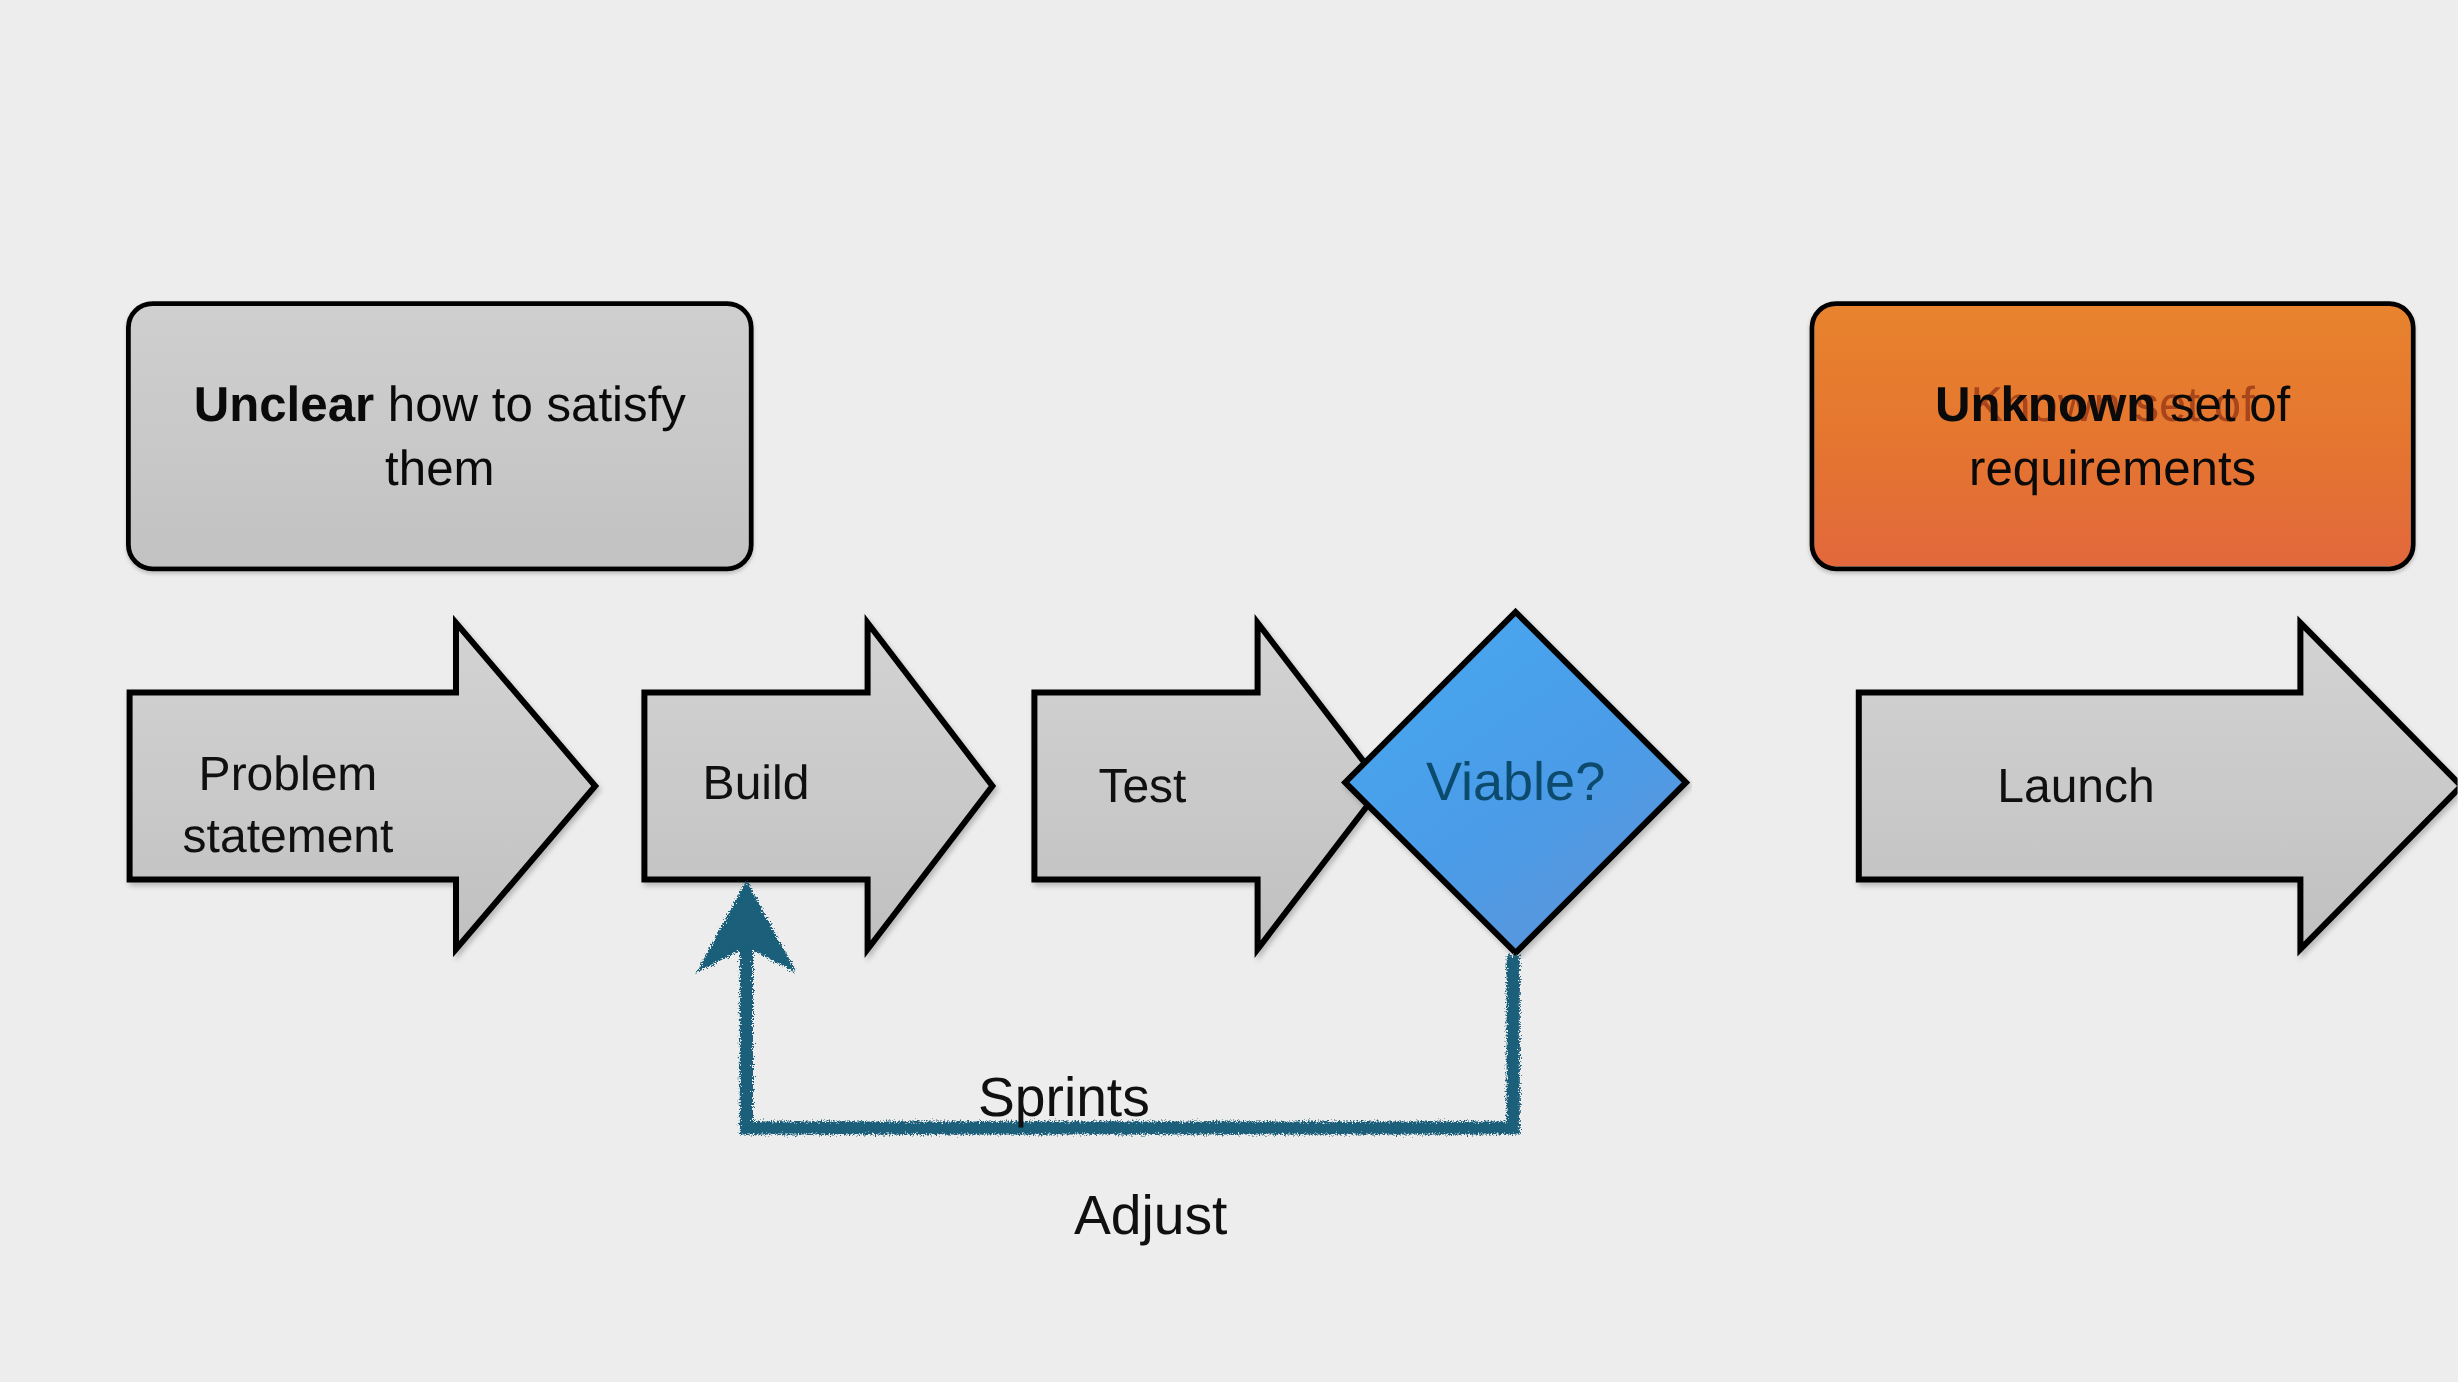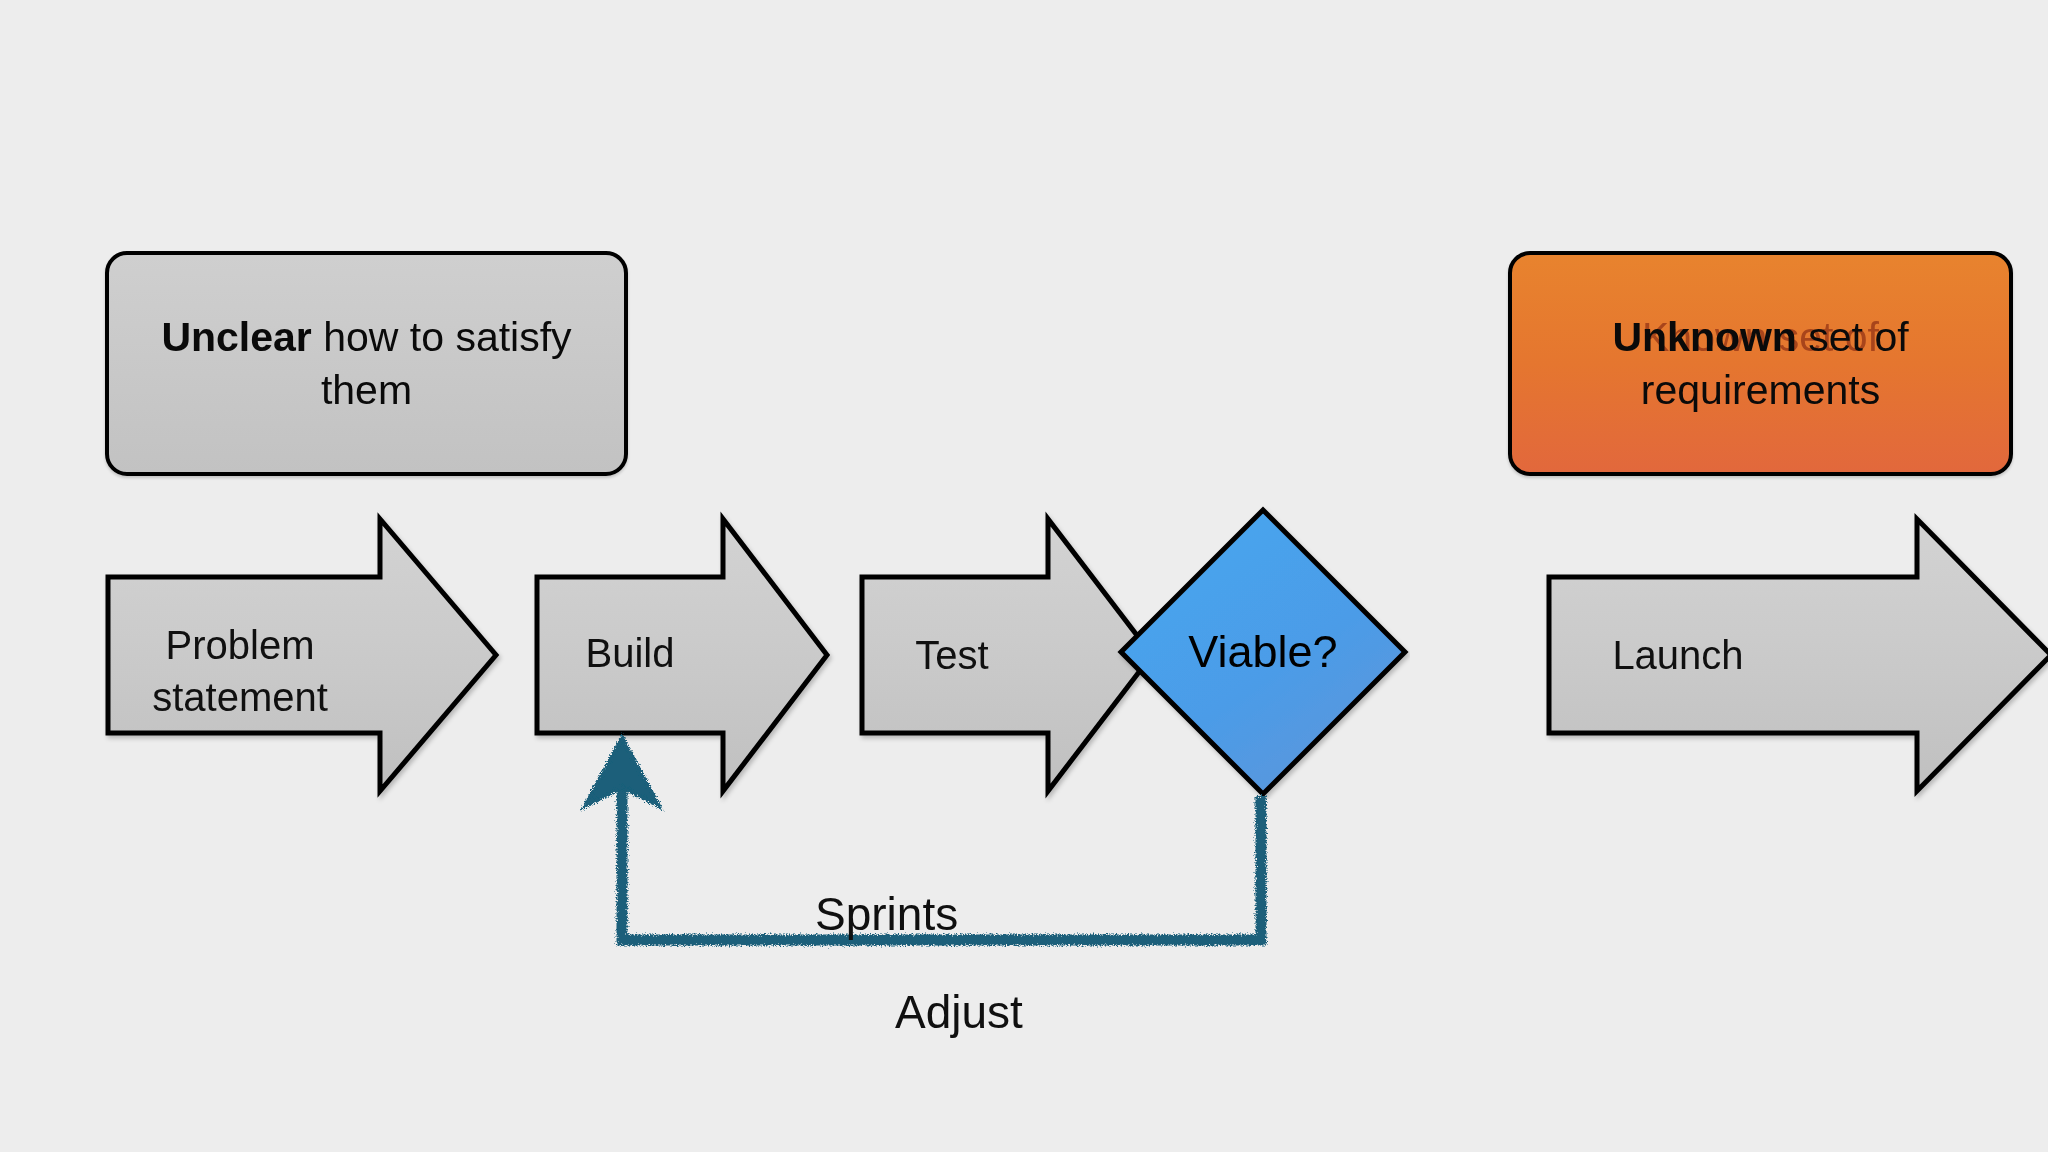--- a/index.html
+++ b/index.html
@@ -102,21 +102,21 @@
 
   
   #decision-diamond { position: absolute; }
   #decision-diamond svg { display: block; }
   #diamond-label {
     position: absolute;
     display: flex;
     align-items: center;
     justify-content: center;
     font-size: 45px;
-    color: #000000;
+    color: #0c4a6e;
     pointer-events: none;
   }
 
   
   #feedback-loop { position: absolute; left: 0; top: 0; }
   .loop-label {
     position: absolute;
     font-size: 46px;
     color: #101010;
     white-space: nowrap;
@@ -188,21 +188,21 @@
       <polygon points="147,5 289,147 147,289 5,147" fill="url(#gradBlue)" stroke="#000000" stroke-width="5" stroke-linejoin="miter" filter="url(#softshadow)"></polygon>
     </svg>
   </div>
   <div id="diamond-label" style="left:1116px; top:505px; width:294px; height:294px;">Viable?</div>
 
   <div class="proc-arrow" id="arrow-launch" style="left:1545px; top:515px;">
     <svg width="520" height="280" viewBox="0 0 520 280">
       <polygon points="4,62 372,62 372,4 506,140 372,276 372,218 4,218" fill="url(#gradGrey)" stroke="#000000" stroke-width="5" stroke-linejoin="miter" filter="url(#softshadow)"></polygon>
     </svg>
   </div>
-  <div class="proc-label" style="left:1508px; top:575px; width:340px; height:160px;">Launch</div>
+  <div class="proc-label" style="left:1560px; top:575px; width:340px; height:160px;">Launch</div>
 
   <svg id="feedback-loop" width="2048" height="1152">
     <g filter="url(#rough)">
 
       <path d="M 1261 796 L 1261 940 L 622 940 L 622 770" fill="none" stroke="#1a5f7a" stroke-width="11" stroke-linecap="butt" stroke-linejoin="miter"></path>
 
       <polygon points="622,738 585,806 622,787 659,806" fill="#1a5f7a" stroke="#1a5f7a" stroke-width="4" stroke-linejoin="miter"></polygon>
     </g>
   </svg>
 

